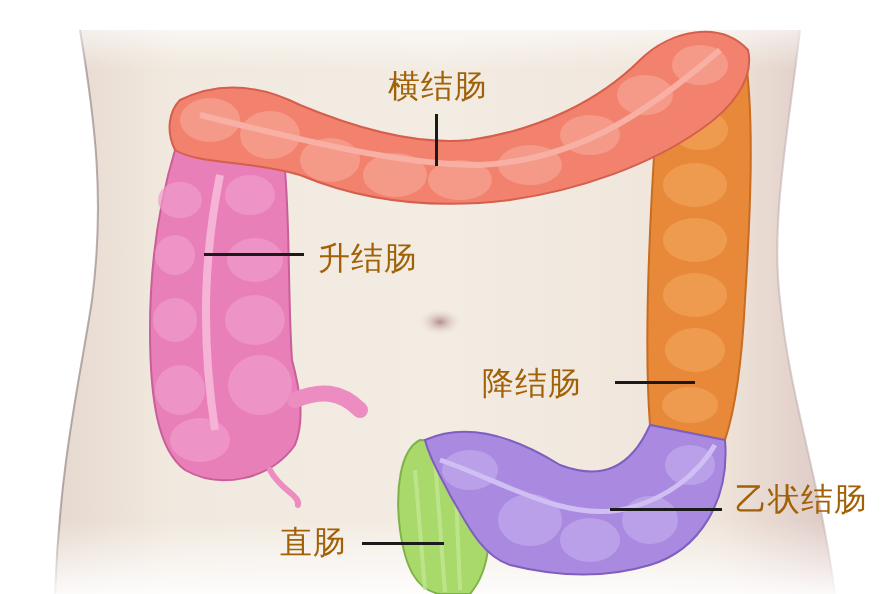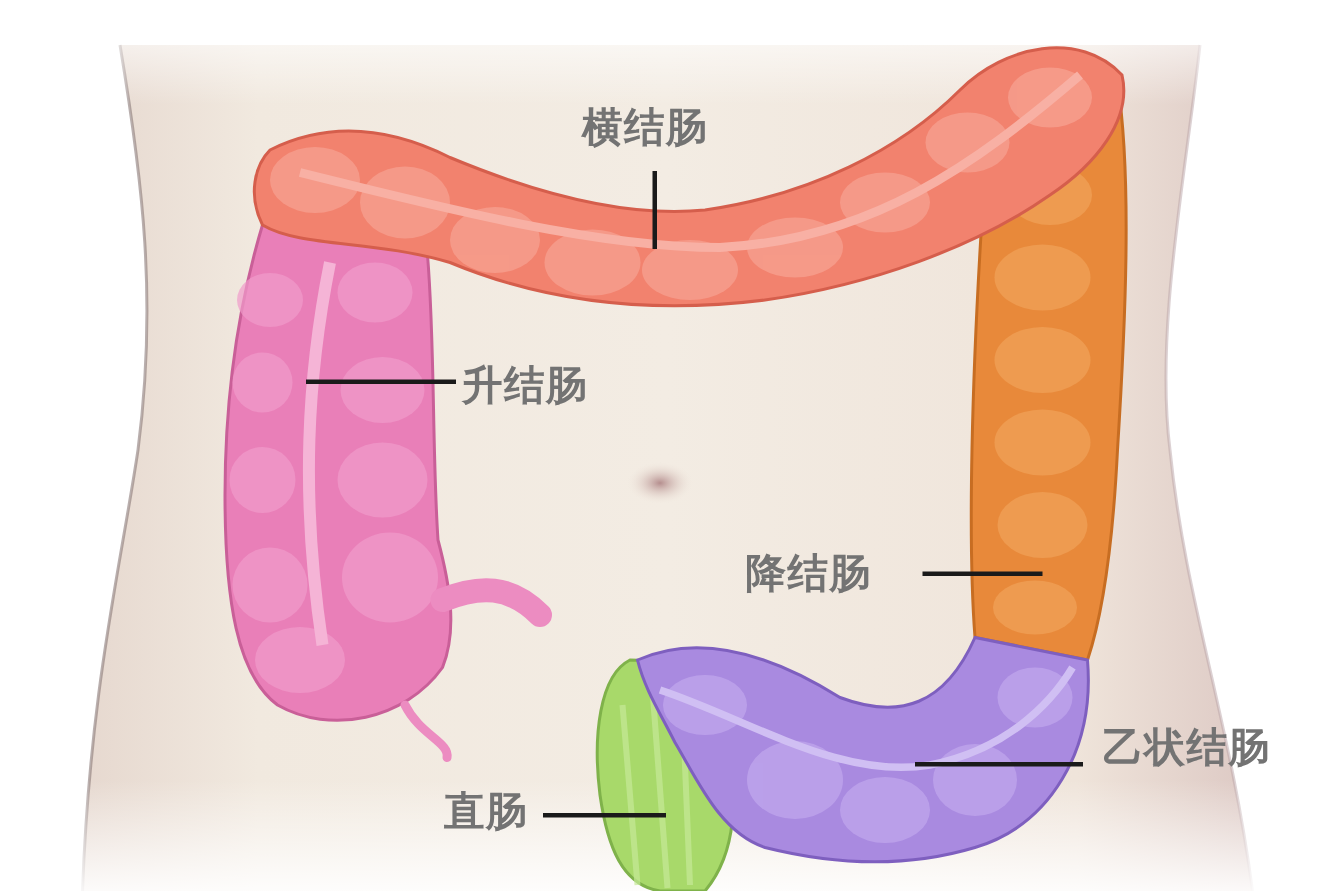--- a/index.html
+++ b/index.html
@@ -1,19 +1,19 @@
 <!DOCTYPE html>
 <html><head>
 <meta charset="utf-8">
 <style>
   html, body { margin:0; padding:0; }
   body { width:885px; height:594px; overflow:hidden; background:#ffffff; position:relative;
          font-family: "DejaVu Sans", "Liberation Sans", sans-serif; }
   #canvas { position:absolute; left:0; top:0; width:885px; height:594px; }
-  .label { position:absolute; font-weight:bold; color:#737373; font-size:27px; line-height:30px;
+  .label { position:absolute; font-weight:normal; color:#a16207; font-size:32px; line-height:30px;
            white-space:nowrap; letter-spacing:1px; }
   .leader { position:absolute; background:#1a1a1a; }
 </style>
 </head>
 <body>
 
 <svg id="canvas" viewBox="0 0 885 594" xmlns="http://www.w3.org/2000/svg">
   <defs>
     <linearGradient id="skinGrad" x1="0" y1="0" x2="1" y2="0">
       <stop offset="0" stop-color="#e6d8cf"></stop>
@@ -105,23 +105,23 @@
         <ellipse cx="650" cy="520" rx="28" ry="24"></ellipse>
       <ellipse cx="690" cy="465" rx="25" ry="20"></ellipse>
     </g>
     <path d="M440,460 C500,480 560,520 620,510 C670,500 700,470 715,445" fill="none" stroke="#d0bff3" stroke-width="5"></path>
   </g>
 </svg>
 
 <div class="label" style="left:388px;top:71px;">横结肠</div>
 <div class="leader" style="left:435px;top:114px;width:3px;height:52px;"></div>
 
-<div class="label" style="left:308px;top:243px;">升结肠</div>
+<div class="label" style="left:318px;top:243px;">升结肠</div>
 <div class="leader" style="left:204px;top:253px;width:100px;height:3px;"></div>
 
-<div class="label" style="left:497px;top:368px;">降结肠</div>
+<div class="label" style="left:482px;top:368px;">降结肠</div>
 <div class="leader" style="left:615px;top:381px;width:80px;height:3px;"></div>
 
 <div class="label" style="left:735px;top:484px;">乙状结肠</div>
 <div class="leader" style="left:610px;top:508px;width:112px;height:3px;"></div>
 
-<div class="label" style="left:296px;top:527px;">直肠</div>
+<div class="label" style="left:280px;top:527px;">直肠</div>
 <div class="leader" style="left:362px;top:542px;width:82px;height:3px;"></div>
 
 </body></html>

